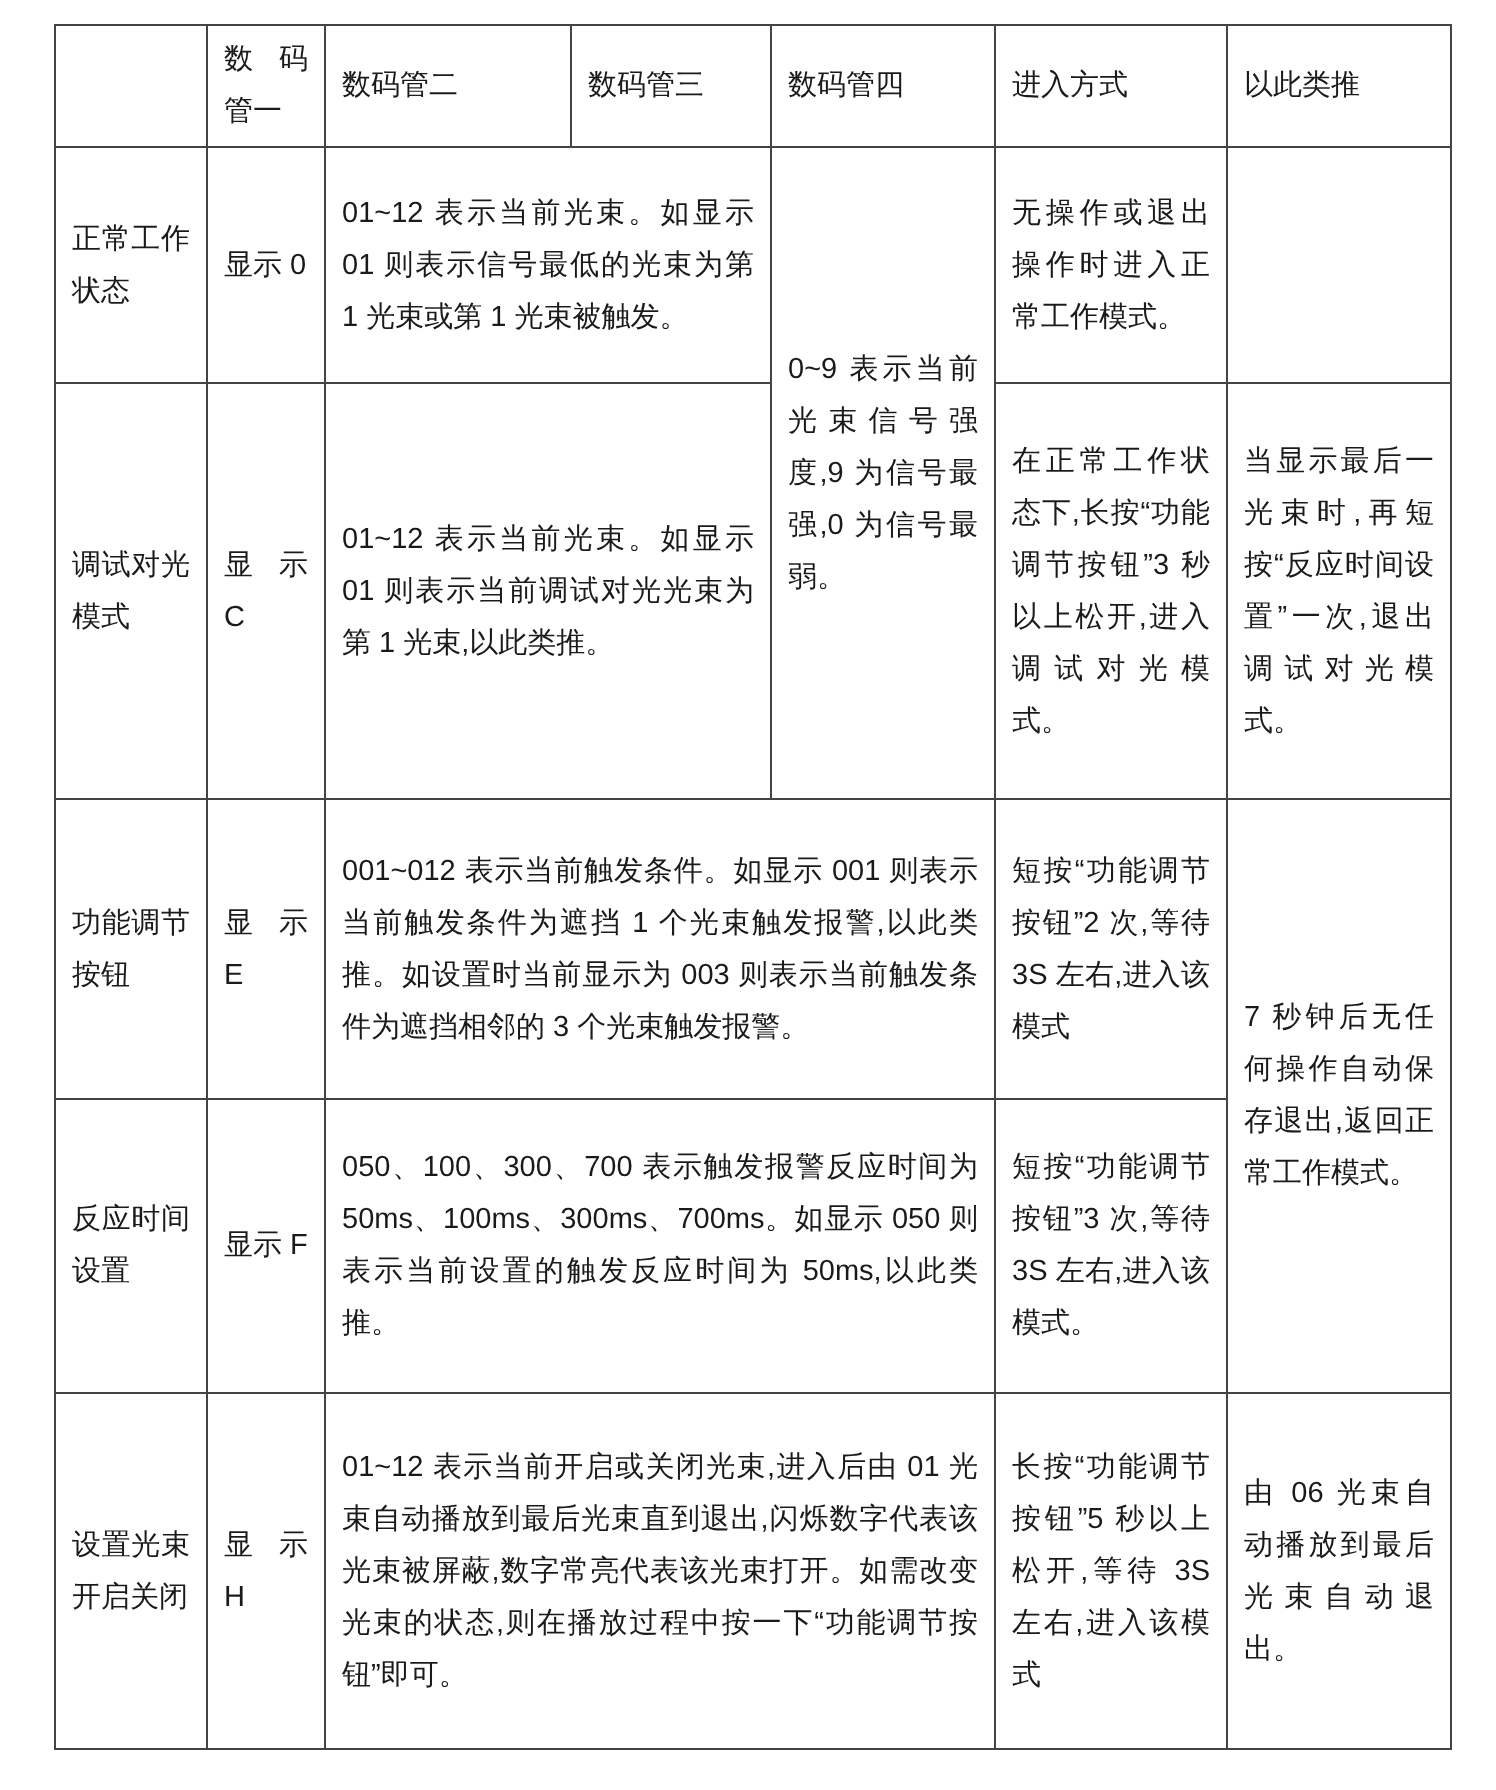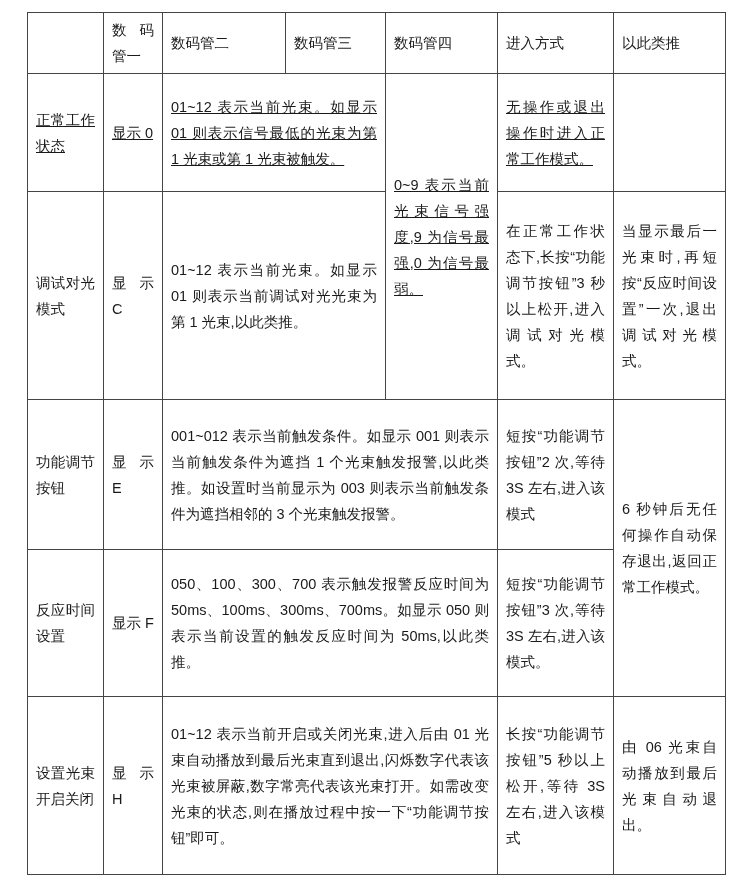--- a/index.html
+++ b/index.html
@@ -38,21 +38,21 @@
     text-align: justify;
   }
   td.mode-label {
     font-weight: bold;
     padding: 4px 9px;
   }
   td.tube1-cell, th.tube1-head {
     padding: 4px 8px;
   }
   tr.header-row { height: 60px; }
-  tr.row-1 { height: 118px; text-decoration: underline; }
+  tr.row-1 { height: 118px; }
   tr.row-2 { height: 208px; }
   tr.row-3 { height: 150px; }
   tr.row-4 { height: 147px; }
   tr.row-5 { height: 178px; }
 </style>
 </head>
 <body>
 
 <div id="page">
   <table class="modes">
@@ -92,21 +92,21 @@
       <td colspan="2">01~12 表示当前光束。如显示 01 则表示当前调试对光光束为第 1 光束,以此类推。</td>
       <td>在正常工作状态下,长按“功能调节按钮”3 秒以上松开,进入调试对光模式。</td>
       <td>当显示最后一光束时,再短按“反应时间设置”一次,退出调试对光模式。</td>
     </tr>
 
     <tr class="row-3">
       <td class="mode-label">功能调节按钮</td>
       <td class="tube1-cell">显示 E</td>
       <td colspan="3">001~012 表示当前触发条件。如显示 001 则表示当前触发条件为遮挡 1 个光束触发报警,以此类推。如设置时当前显示为 003 则表示当前触发条件为遮挡相邻的 3 个光束触发报警。</td>
       <td>短按“功能调节按钮”2 次,等待 3S 左右,进入该模式</td>
-      <td rowspan="2">6 秒钟后无任何操作自动保存退出,返回正常工作模式。</td>
+      <td rowspan="2">7 秒钟后无任何操作自动保存退出,返回正常工作模式。</td>
     </tr>
 
     <tr class="row-4">
       <td class="mode-label">反应时间设置</td>
       <td class="tube1-cell">显示 F</td>
       <td colspan="3">050、100、300、700 表示触发报警反应时间为 50ms、100ms、300ms、700ms。如显示 050 则表示当前设置的触发反应时间为 50ms,以此类推。</td>
       <td>短按“功能调节按钮”3 次,等待 3S 左右,进入该模式。</td>
     </tr>
 
     <tr class="row-5">

